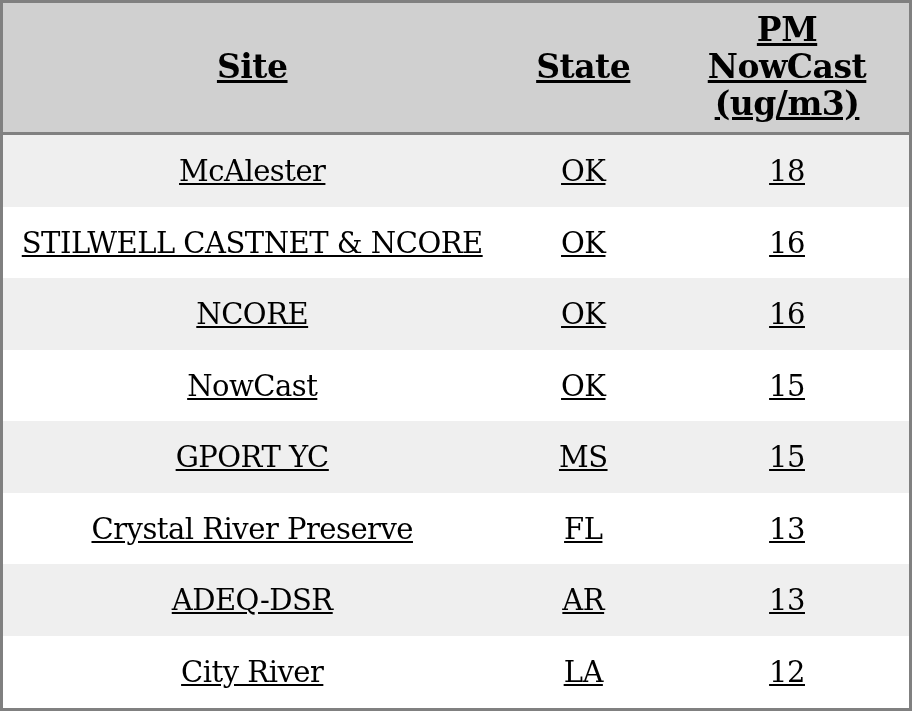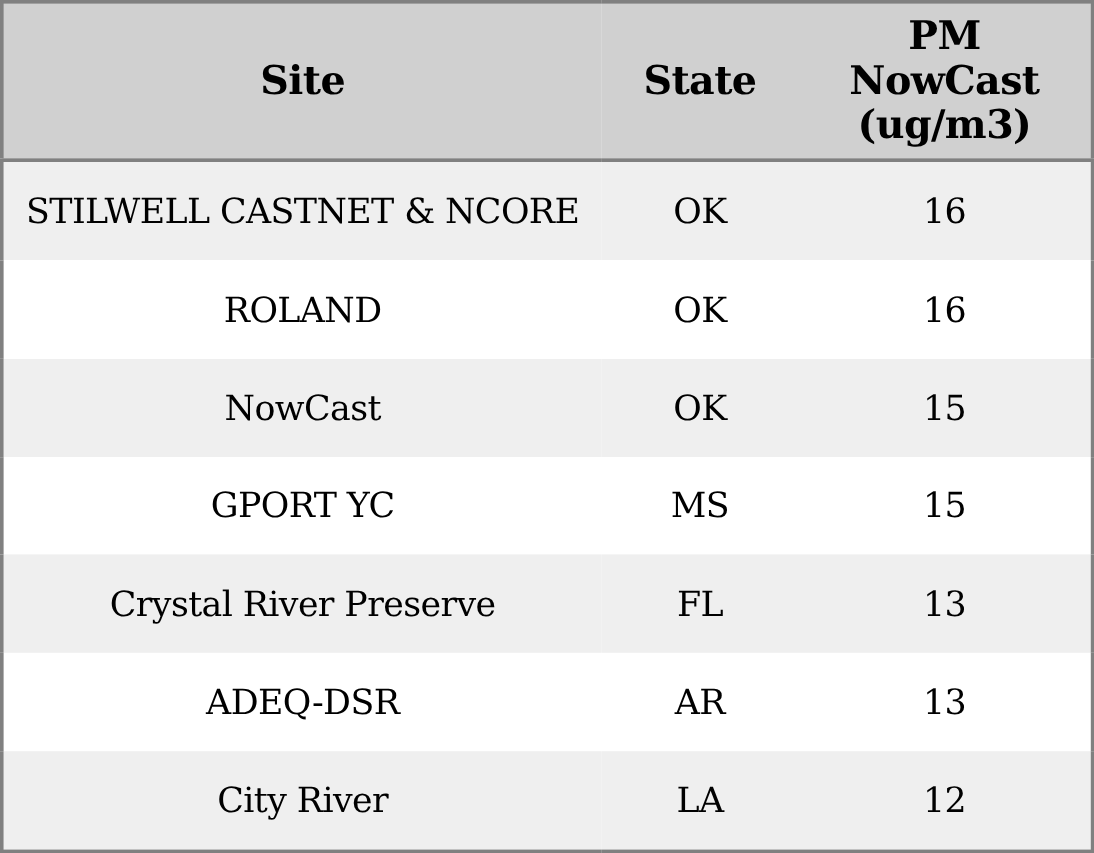--- a/index.html
+++ b/index.html
@@ -15,20 +15,21 @@
     box-sizing: border-box;
   }
   table.report {
     width: 912px;
     height: 711px;
     border-collapse: collapse;
     table-layout: fixed;
     box-sizing: border-box;
     border: 3px solid #808080;
     background: #ffffff;
+    text-decoration: underline;
   }
   col.col-site  { width: 55%; }
   col.col-state { width: 18%; }
   col.col-pm    { width: 27%; }
 
   thead th {
     background: #d0d0d0;
     border-bottom: 3px solid #808080;
     font-weight: bold;
     font-size: 33px;
@@ -67,26 +68,31 @@
       <tr>
         <th>Site</th>
         <th>State</th>
         <th>PM
 NowCast
 (ug/m3)</th>
       </tr>
     </thead>
     <tbody>
         <tr>
+    <td>McAlester</td>
+    <td>OK</td>
+    <td>18</td>
+  </tr>
+        <tr>
     <td>STILWELL CASTNET &amp; NCORE</td>
     <td>OK</td>
     <td>16</td>
   </tr>
         <tr>
-    <td>ROLAND</td>
+    <td>NCORE</td>
     <td>OK</td>
     <td>16</td>
   </tr>
         <tr>
     <td>NowCast</td>
     <td>OK</td>
     <td>15</td>
   </tr>
         <tr>
     <td>GPORT YC</td>

